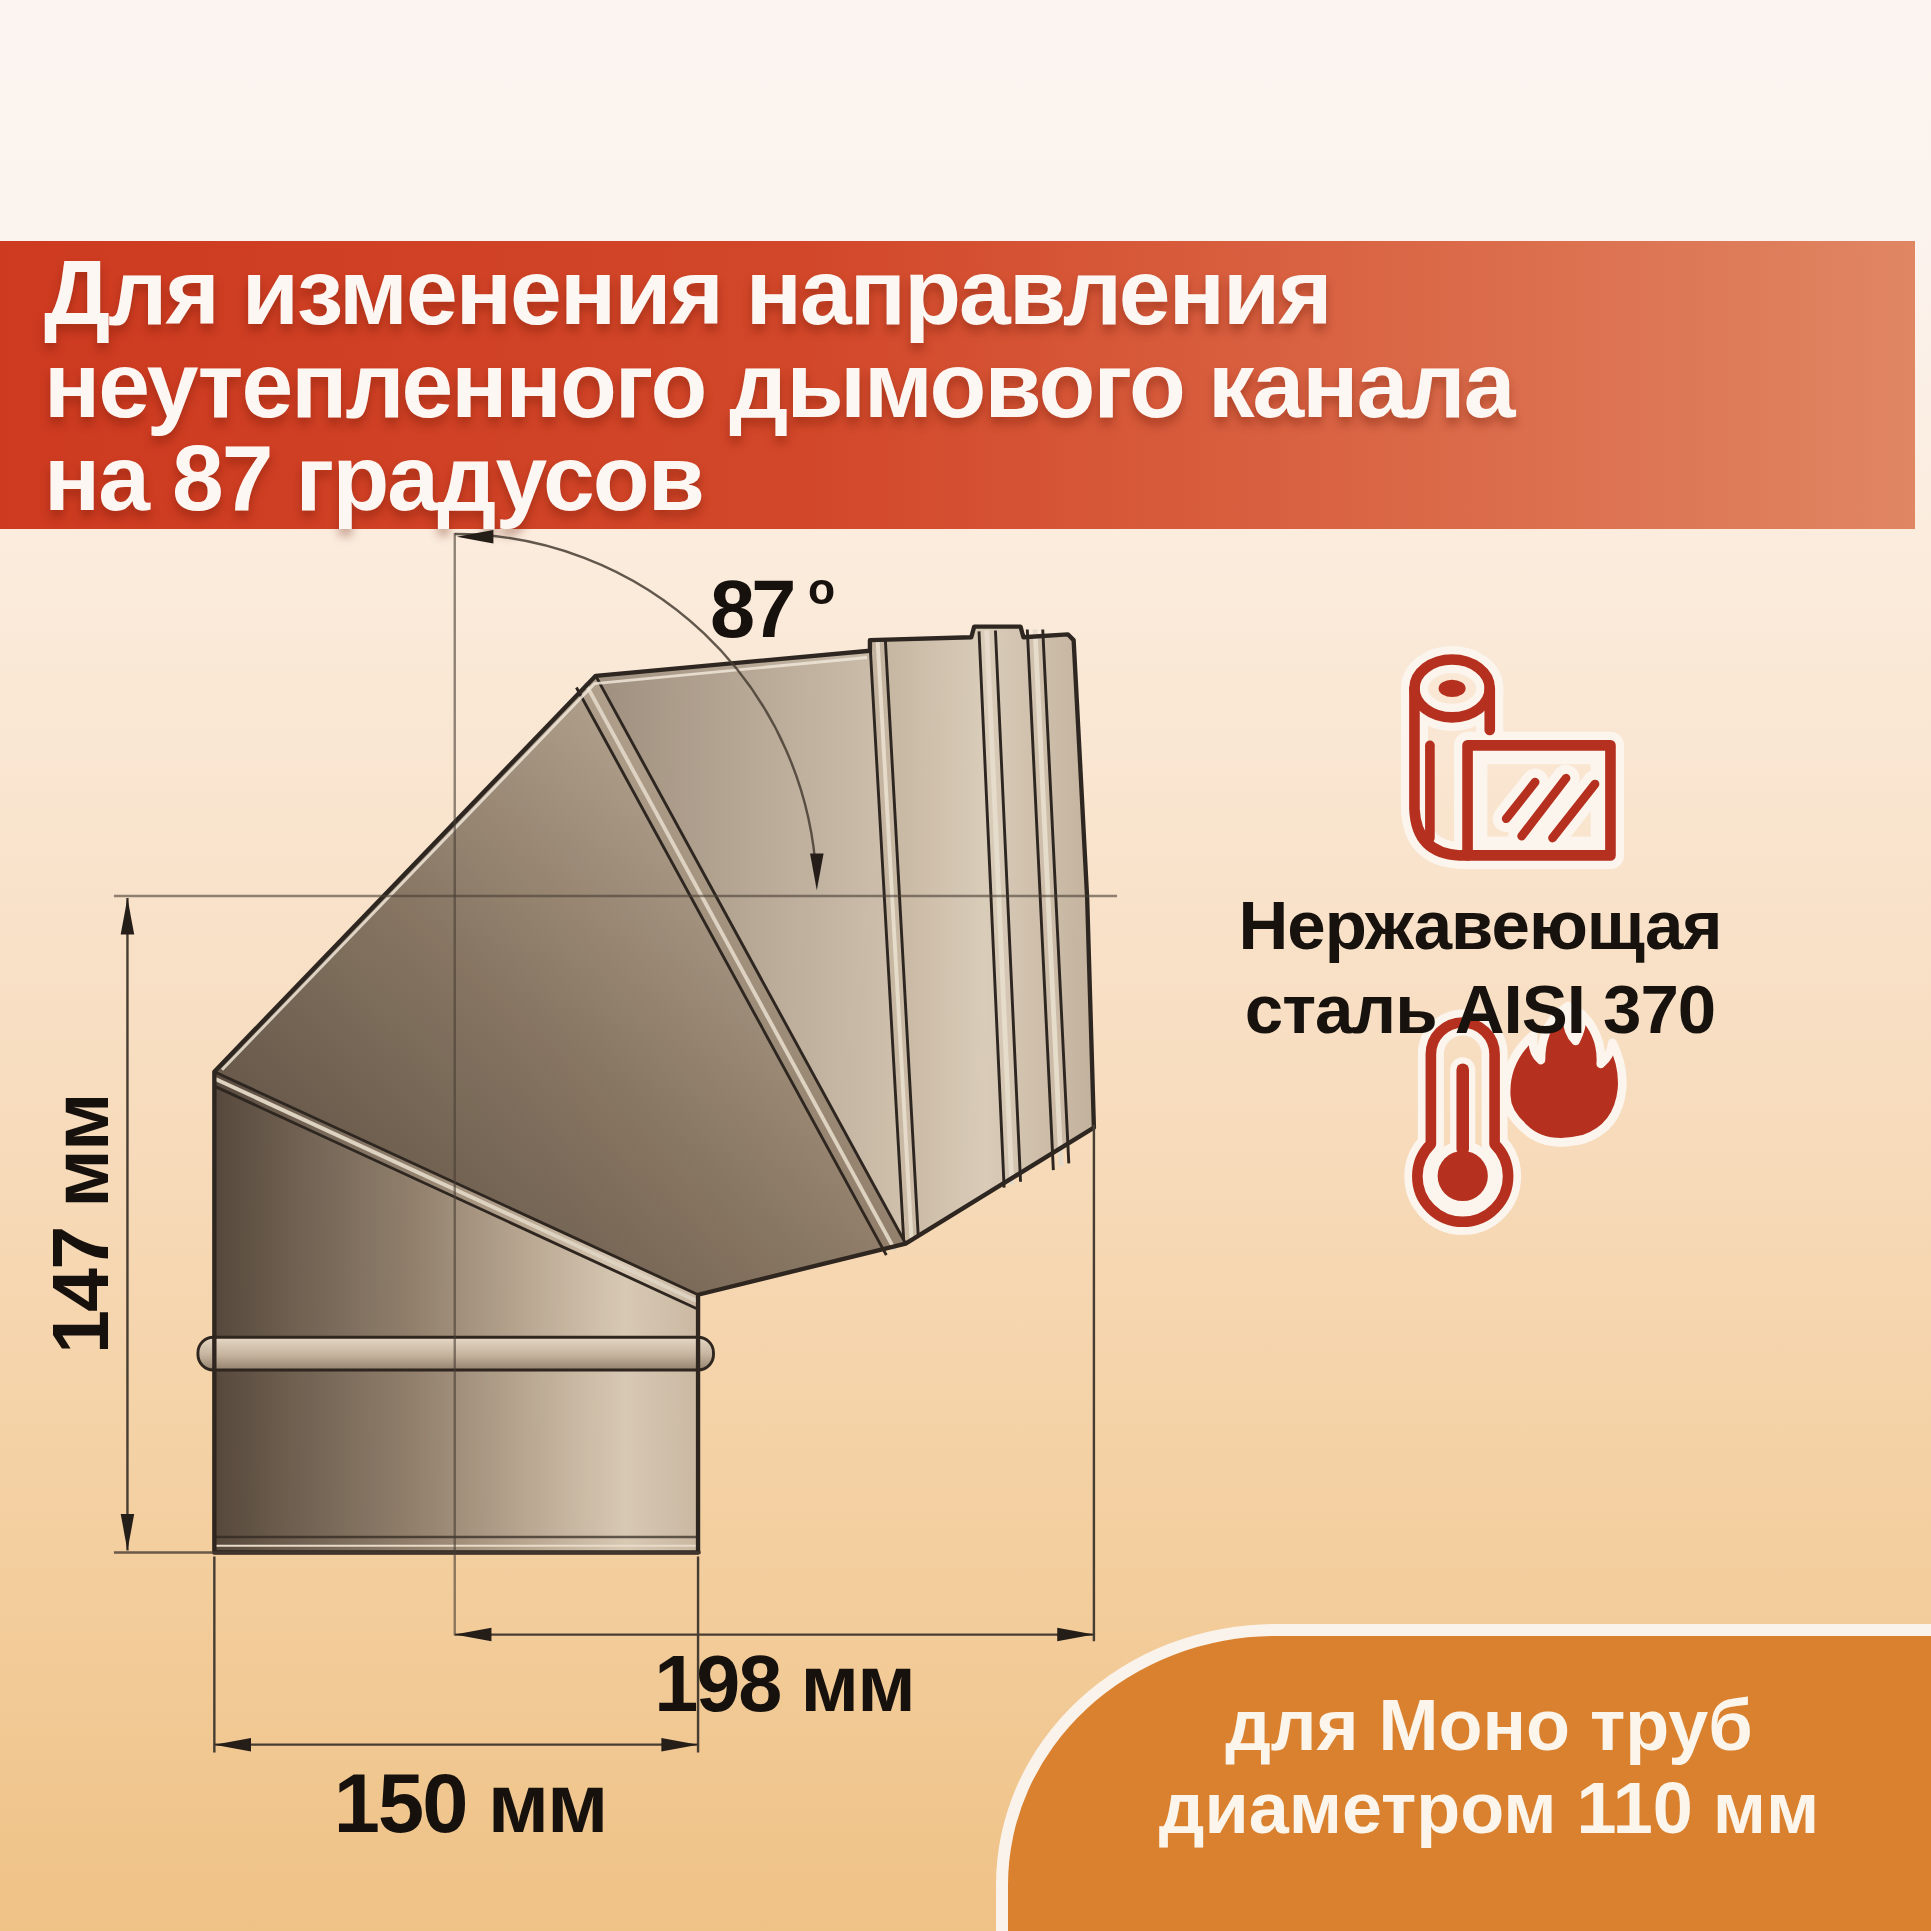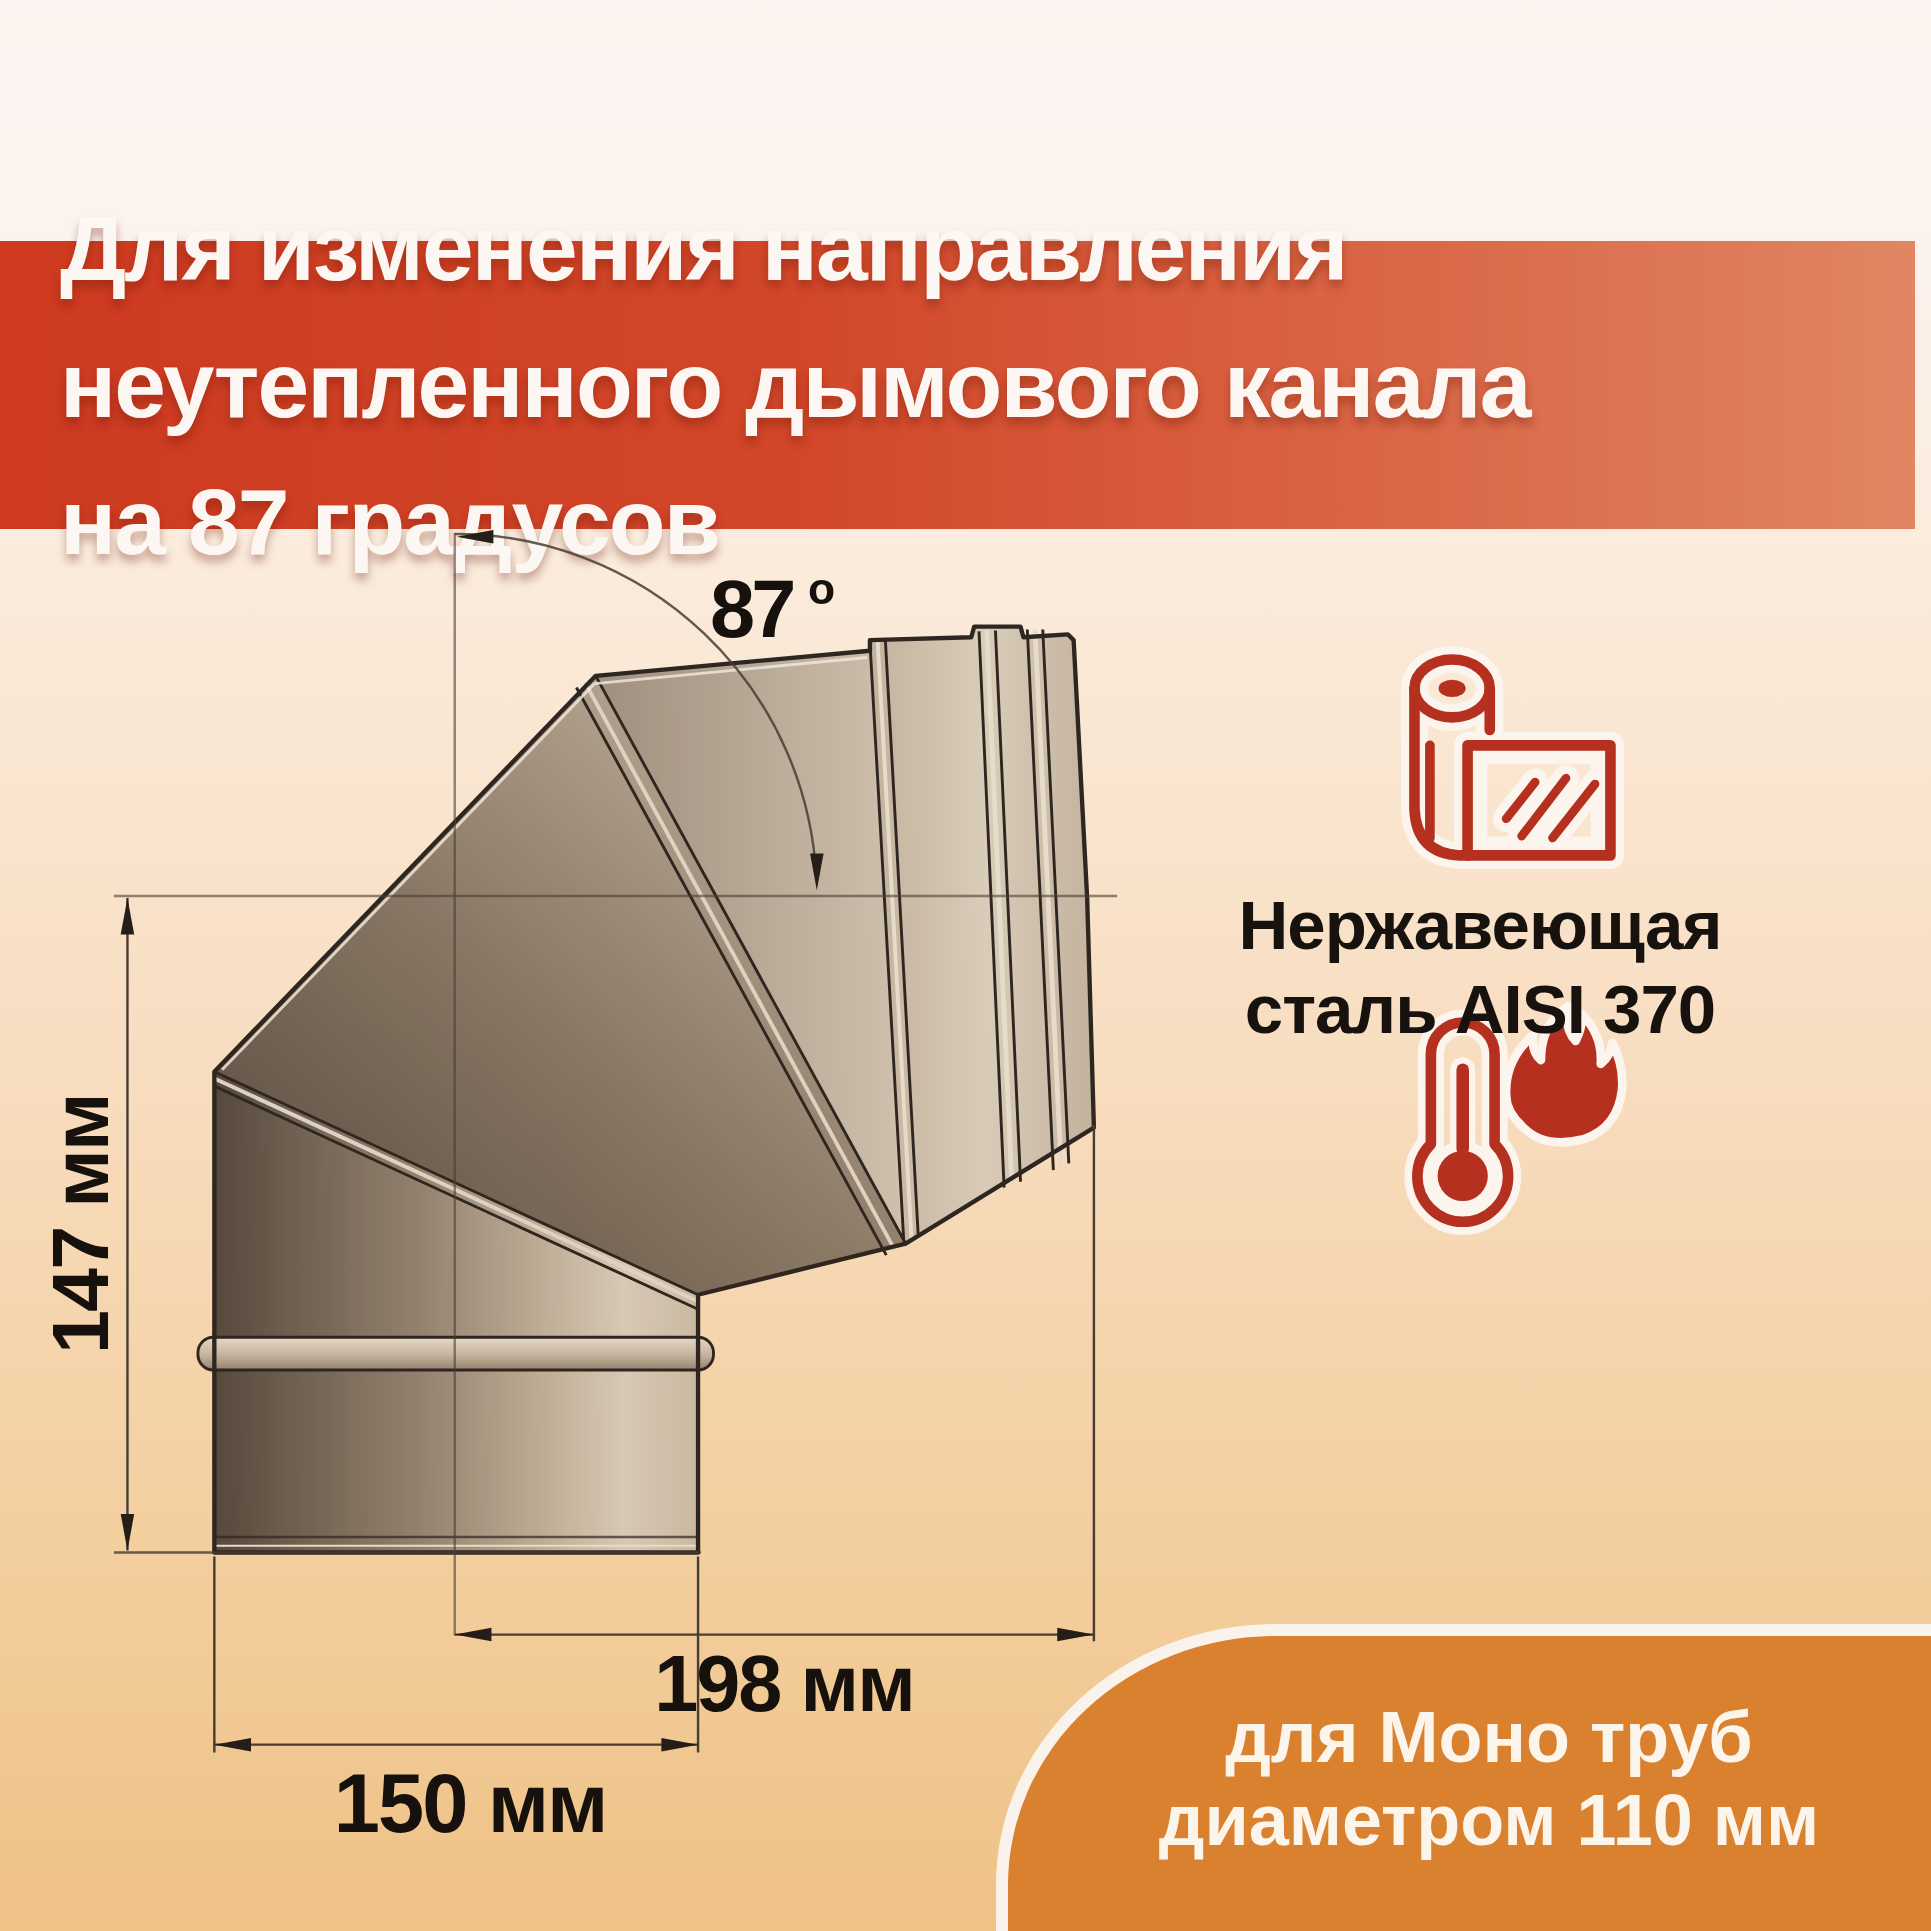--- a/index.html
+++ b/index.html
@@ -5,37 +5,36 @@
   html,body{margin:0;padding:0;background:#fff;}
   .stage{
     position:relative;width:1931px;height:1931px;overflow:hidden;
     font-family:"Liberation Sans","DejaVu Sans",sans-serif;
     background:linear-gradient(180deg,#fbf4f0 0%,#fbf3ee 12%,#fbecdd 28%,#f8dfc4 52%,#f4d1a4 76%,#efc286 100%);
   }
   .banner{
     position:absolute;left:0;right:16px;top:241px;height:288px;
     background:linear-gradient(90deg,#cd3a20 0%,#d24729 42%,#db6c4b 78%,#e08663 100%);
     color:#fdf7f3;font-weight:bold;font-size:93px;line-height:93px;letter-spacing:-1.9px;
-    padding-left:60px;display:flex;flex-direction:column;justify-content:center;
+    padding-left:44px;display:flex;flex-direction:column;justify-content:center;
     text-shadow:0 6.8px 9.7px rgba(100,20,0,.35);
-    gap:44px;
   }
   .feature-text{
     position:absolute;left:1139px;width:682px;text-align:center;
     color:#17120e;font-weight:bold;font-size:69px;letter-spacing:-1px;margin-top:36px;
   }
   .feature-text.t1{top:848px;line-height:84px;}
   .feature-text.t2{top:1286px;line-height:87px;}
   .deg-sup{font-size:.52em;vertical-align:.5em;letter-spacing:0;}
   .badge{
     position:absolute;left:996px;top:1624px;width:935px;height:307px;box-sizing:border-box;
     background:#d9812e;border:12.6px solid #faf3ec;border-right:none;border-bottom:none;
     border-top-left-radius:280px 261px;
     color:#fbf5ec;font-weight:bold;font-size:72px;line-height:83px;text-align:center;
-    padding-top:60px;padding-left:39px;
+    padding-top:48px;padding-left:39px;
   }
   svg{position:absolute;left:0;top:0;}
   .dimtxt{font-family:"Liberation Sans","DejaVu Sans",sans-serif;font-weight:bold;fill:#17110d;}
 </style>
 </head>
 <body>
 
 <div class="stage">
 
   <div class="banner">

